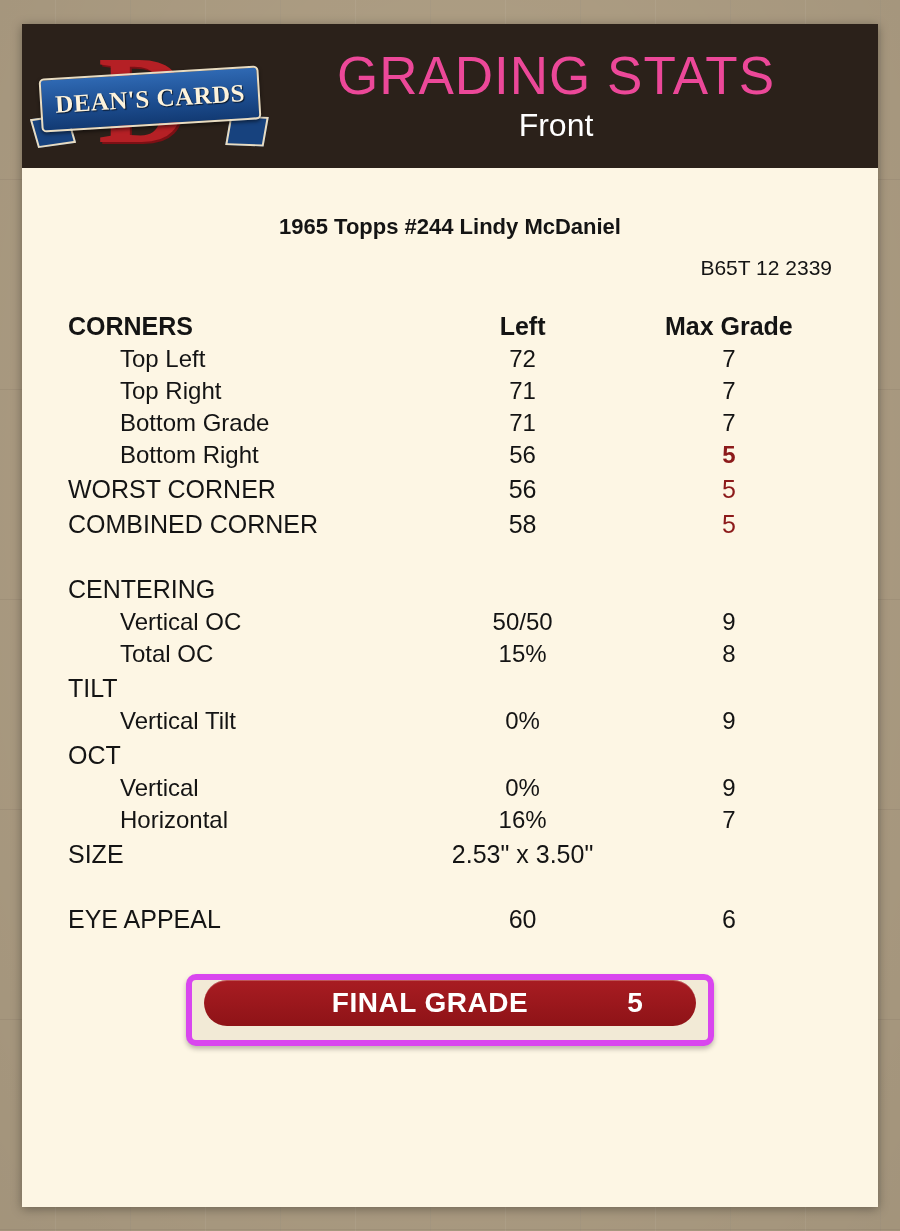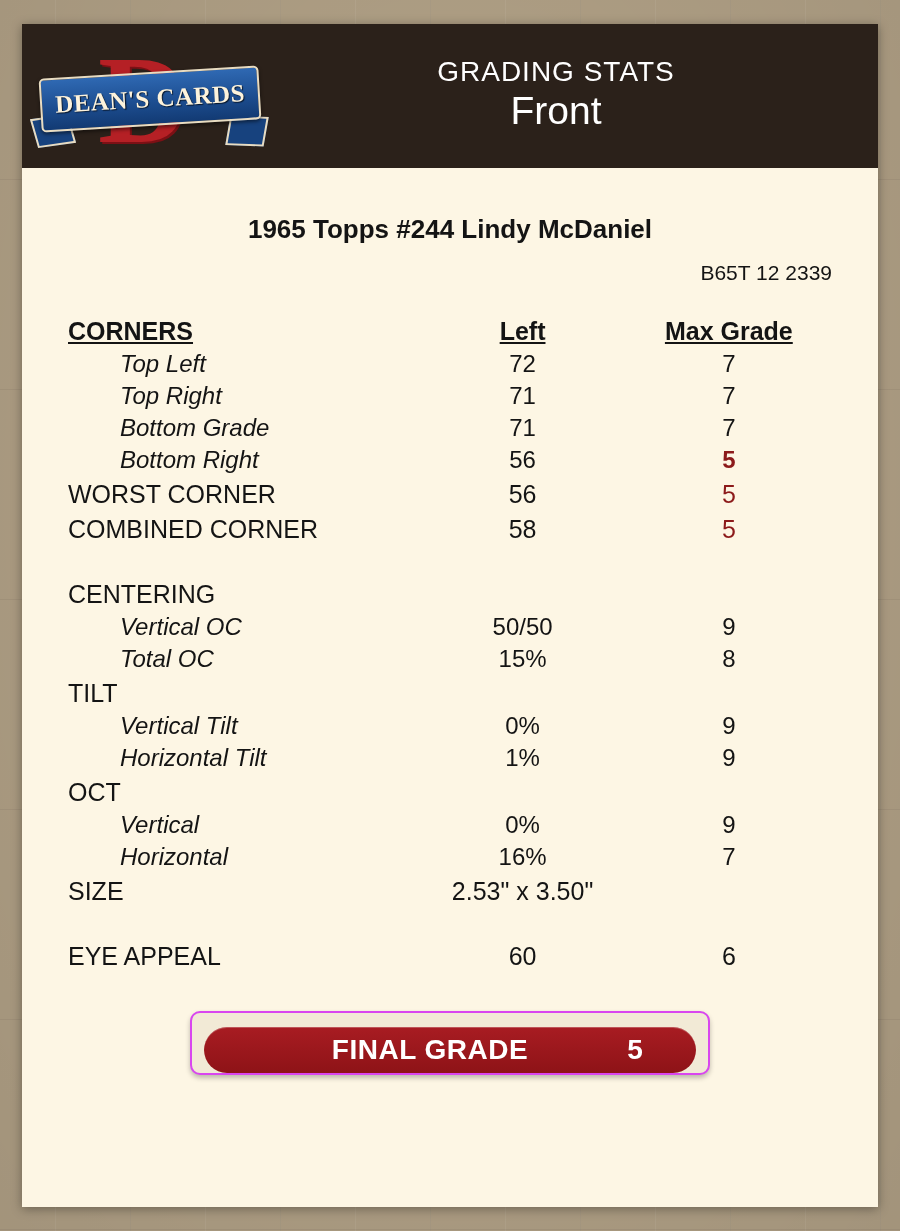--- a/index.html
+++ b/index.html
@@ -103,39 +103,39 @@
   }
   .logo-tail-l { left: 12px; transform: rotate(-16deg) skewY(8deg); }
   .logo-tail-r { left: 206px; transform: rotate(10deg) skewY(-8deg); }
 
   .header-titles {
     flex: 1 1 auto;
     text-align: center;
     padding-right: 40px;
   }
   .header-title {
-    color: #ffffff;
-    font-size: 28px;
+    color: #ec4899;
+    font-size: 53px;
     letter-spacing: 1px;
     line-height: 1.08;
   }
   .header-sub {
     color: #ffffff;
-    font-size: 39px;
+    font-size: 32px;
     line-height: 1.25;
     text-align: center;
   }
 
   
   .body {
     padding: 0 46px;
   }
   .card-title {
     text-align: center;
-    font-size: 26px;
+    font-size: 22px;
     font-weight: bold;
     color: #141414;
     margin-top: 46px;
   }
   .card-sub {
     text-align: right;
     font-size: 21px;
     color: #141414;
     margin-top: 16px;
   }
@@ -149,36 +149,36 @@
   }
   table.stats td {
     padding: 2px 0;
     vertical-align: baseline;
   }
   .col-label { width: 46%; }
   .col-value { width: 27%; text-align: center; }
   .col-grade { width: 27%; text-align: center; }
 
   tr.section td { font-weight: normal; font-size: 25px; padding-top: 4px; }
-  tr.section-head td { font-weight: bold; font-size: 25px; text-decoration: underline; }
-  .indent { padding-left: 52px !important; font-style: italic; }
+  tr.section-head td { font-weight: bold; font-size: 25px; }
+  .indent { padding-left: 52px !important; }
   .grade-low { color: #8c1a1a; font-weight: bold; }
   .spacer td { height: 26px; }
 
   
   .final-wrap {
     margin: 38px auto 0;
     width: 516px;
     height: 60px;
     background: #f2ead6;
-    border: 2px solid #d946ef;
+    border: 6px solid #d946ef;
     border-radius: 10px;
     box-shadow: 0 3px 5px rgba(0,0,0,0.25);
     display: flex;
-    align-items: flex-end;
+    align-items: flex-start;
     justify-content: center;
   }
   .final-bar {
     width: 492px;
     height: 46px;
     background: linear-gradient(180deg, #a81c22 0%, #8e1317 100%);
     border-radius: 23px;
     display: flex;
     align-items: center;
     padding: 0 26px;
@@ -288,25 +288,20 @@
           <tr class="section">
             <td class="col-label">TILT</td>
             <td class="col-value"></td>
             <td class="col-grade"></td>
           </tr>
           <tr>
             <td class="col-label indent">Vertical Tilt</td>
             <td class="col-value">0%</td>
             <td class="col-grade">9</td>
           </tr>
-          <tr>
-            <td class="col-label indent">Horizontal Tilt</td>
-            <td class="col-value">1%</td>
-            <td class="col-grade">9</td>
-          </tr>
           <tr class="section">
             <td class="col-label">OCT</td>
             <td class="col-value"></td>
             <td class="col-grade"></td>
           </tr>
           <tr>
             <td class="col-label indent">Vertical</td>
             <td class="col-value">0%</td>
             <td class="col-grade">9</td>
           </tr>

